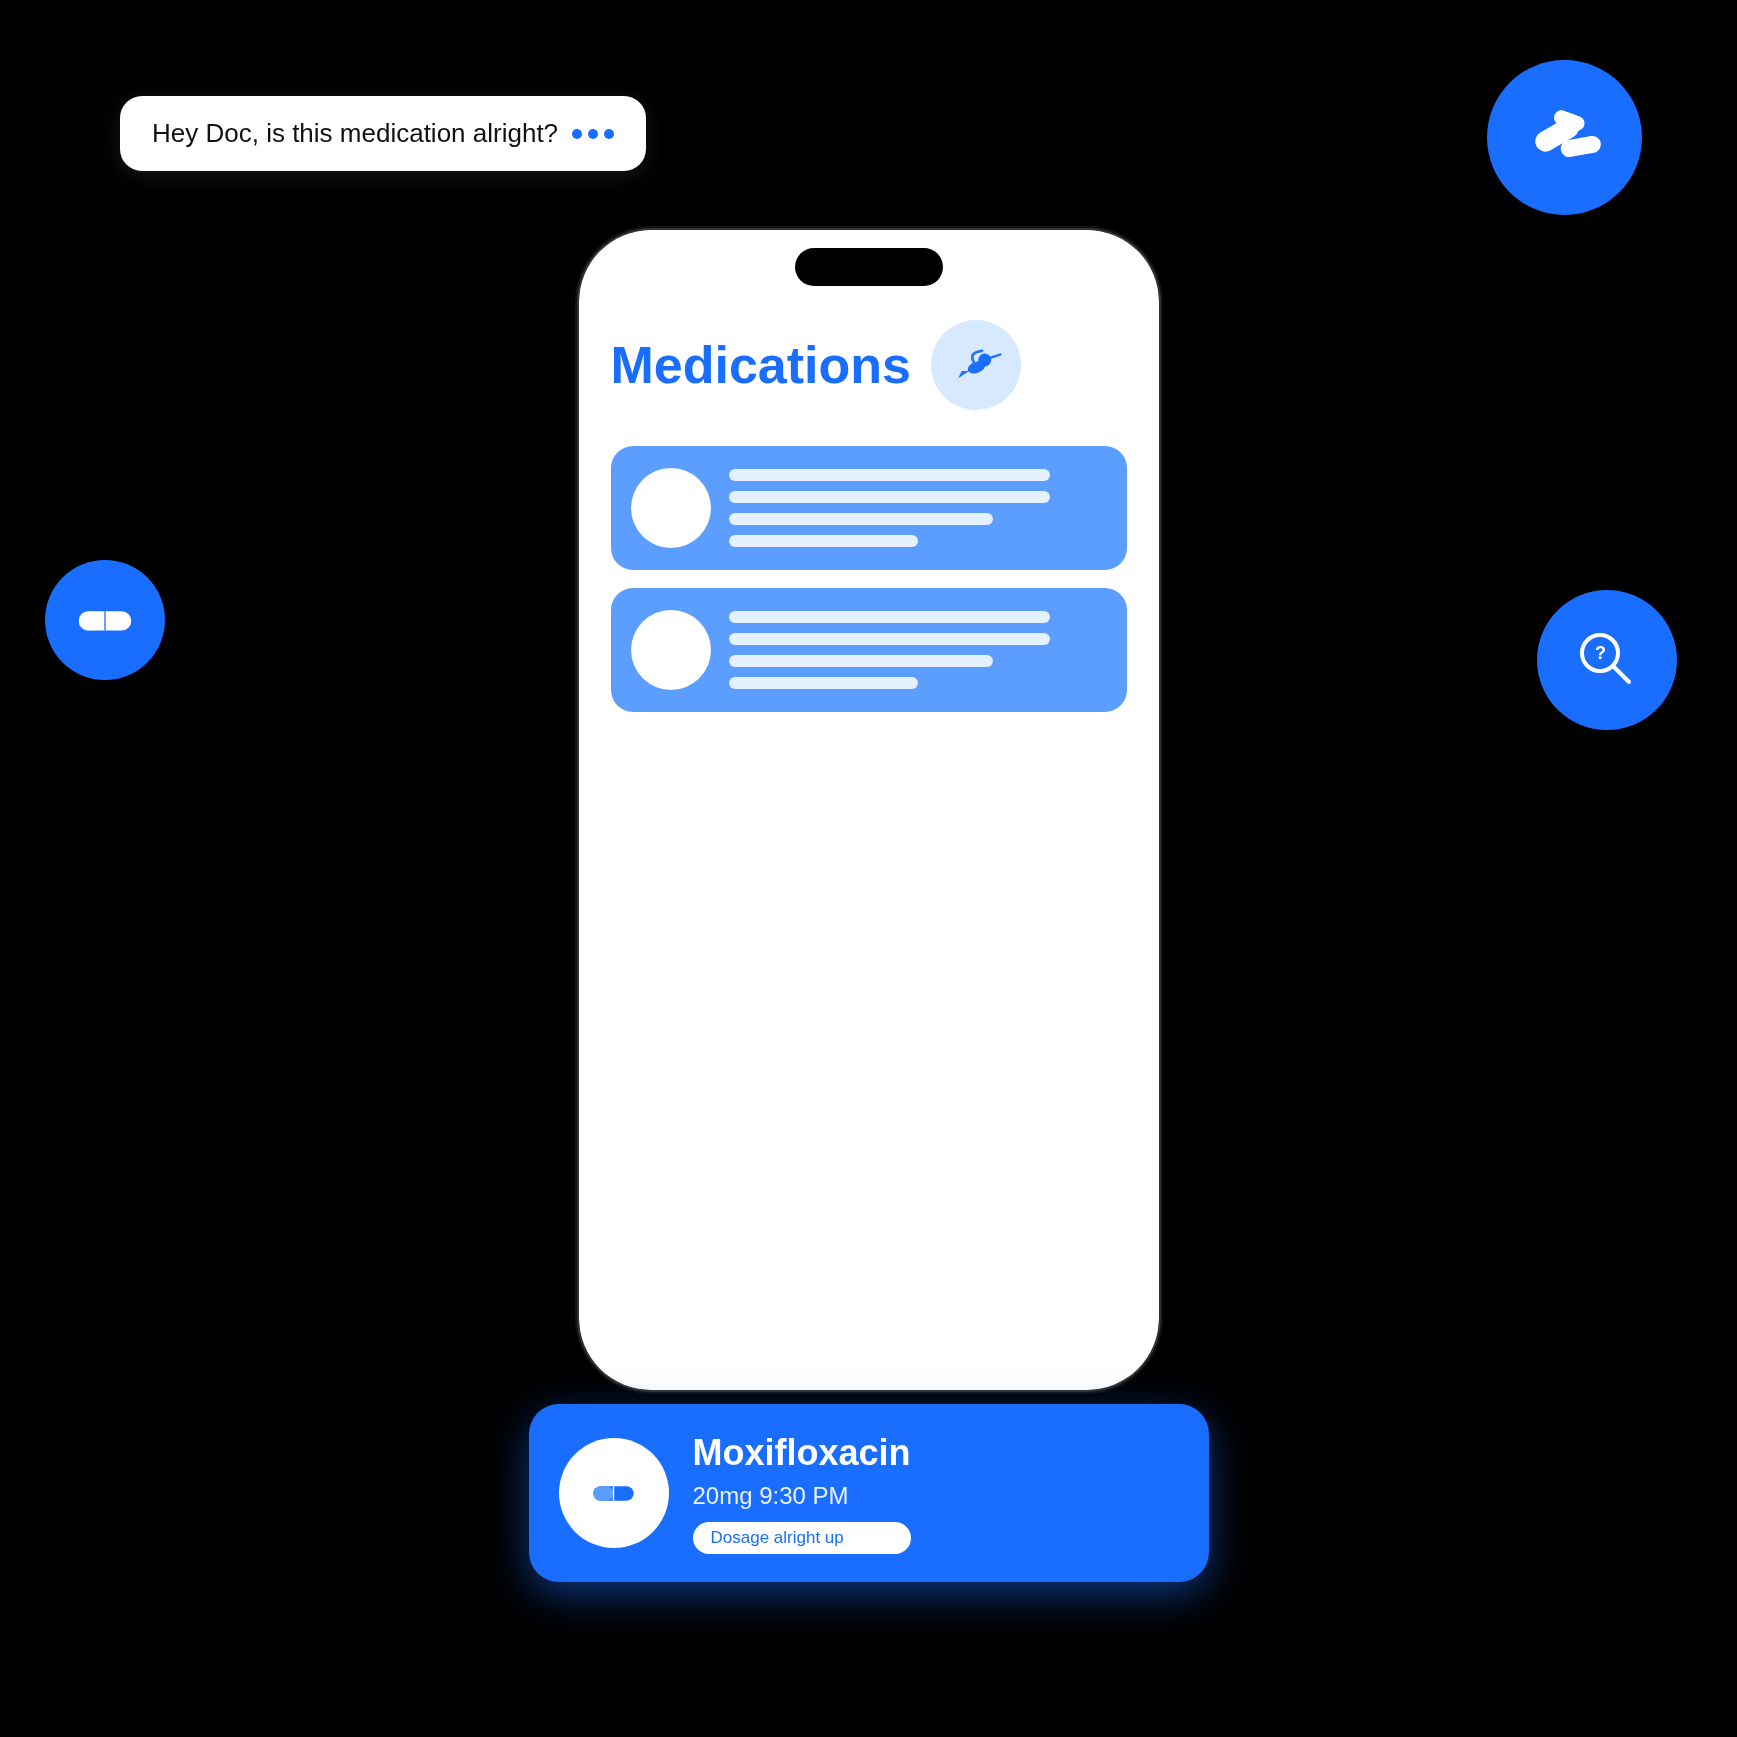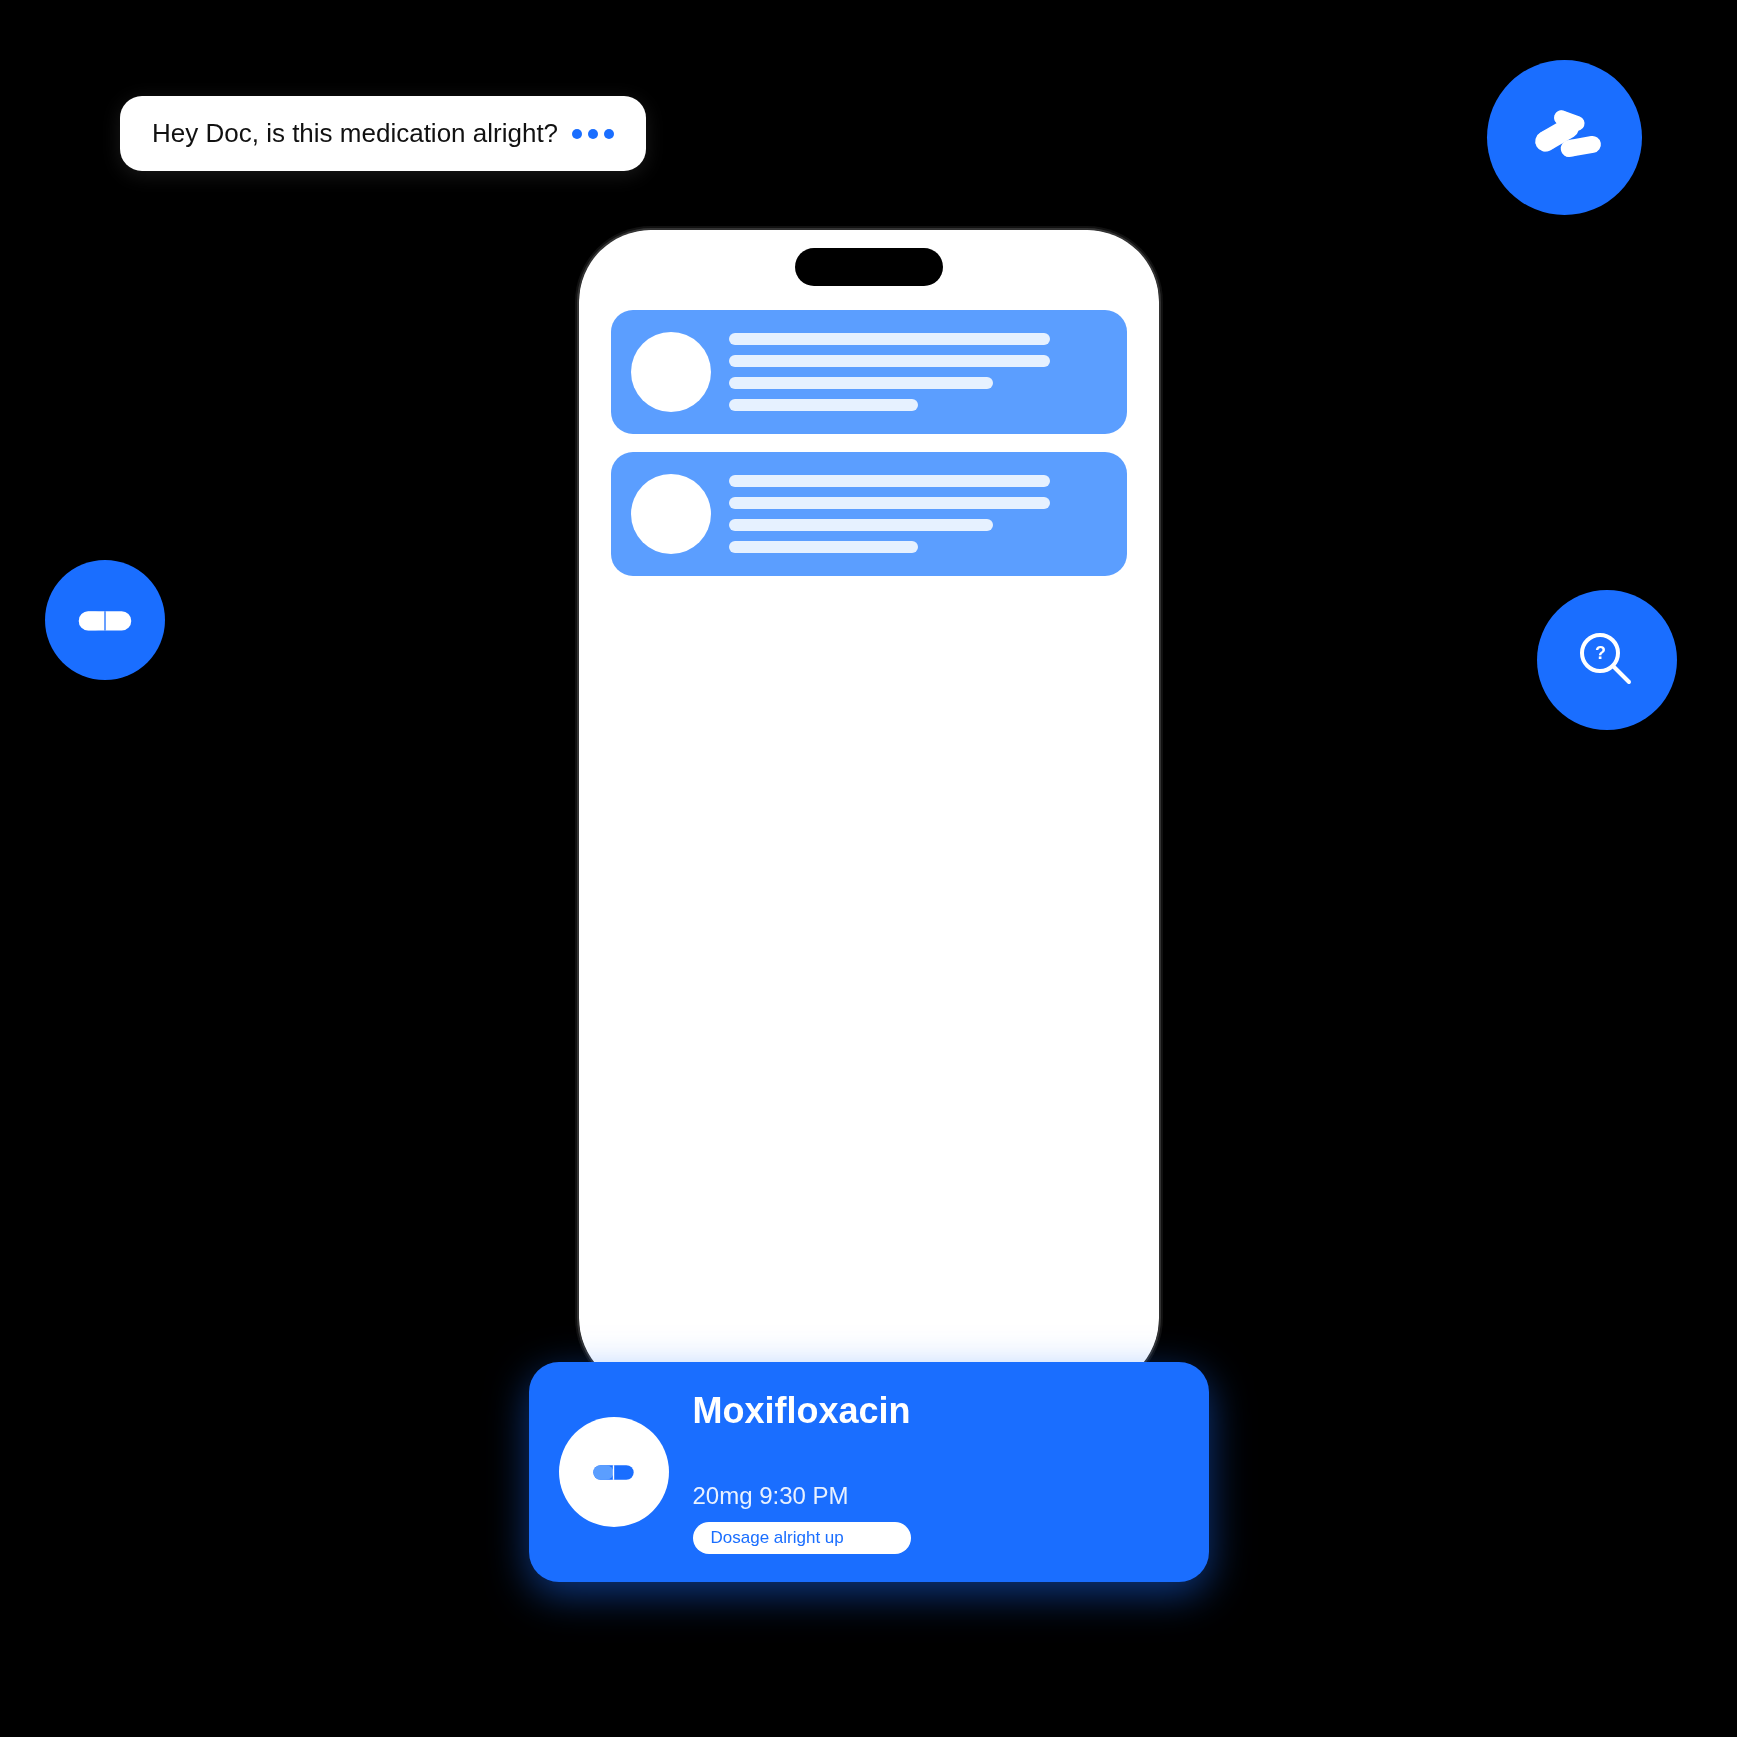--- a/index.html
+++ b/index.html
@@ -227,21 +227,20 @@
     .med-card-name {
       font-size: 36px;
       font-weight: 700;
       color: white;
     }
 
     .med-card-dose {
       font-size: 24px;
       color: rgba(255,255,255,0.9);
       font-weight: 400;
-      margin-top: 42px;
     }
 
     .med-card-badge {
       background: white;
       color: #1a6eff;
       font-size: 17px;
       font-weight: 500;
       padding: 6px 18px;
       border-radius: 20px;
       display: inline-block;
@@ -299,20 +298,38 @@
     <circle cx="33" cy="33" r="18" stroke="white" stroke-width="4" fill="none"></circle>
     <line x1="46" y1="46" x2="62" y2="62" stroke="white" stroke-width="4" stroke-linecap="round"></line>
     <text x="28" y="39" font-size="18" fill="white" font-weight="bold" font-family="sans-serif">?</text>
   </svg>
 </div>
 
 <div class="phone-frame">
   <div class="dynamic-island"></div>
   <div class="phone-screen">
 
+    <div class="screen-header">
+      <span class="screen-title">Medications</span>
+      <div class="logo-circle">
+
+        <svg class="hummingbird" viewBox="0 0 60 60" fill="none">
+
+          <ellipse cx="30" cy="32" rx="10" ry="6" fill="#1a6eff" transform="rotate(-20 30 32)"></ellipse>
+
+          <path d="M22 36 L10 44 L14 36 Z" fill="#1a6eff"></path>
+
+          <circle cx="39" cy="24" r="7" fill="#1a6eff"></circle>
+
+          <path d="M44 22 L56 18" stroke="#1a6eff" stroke-width="2.5" stroke-linecap="round"></path>
+
+          <path d="M28 28 Q20 16 36 14" stroke="#2478ff" stroke-width="3" fill="none" stroke-linecap="round"></path>
+        </svg>
+      </div>
+    </div>
 
     <div class="med-list">
 
       <div class="med-item">
         <div class="med-avatar"></div>
         <div class="med-lines">
           <div class="med-line long"></div>
           <div class="med-line long"></div>
           <div class="med-line medium"></div>
           <div class="med-line short"></div>

